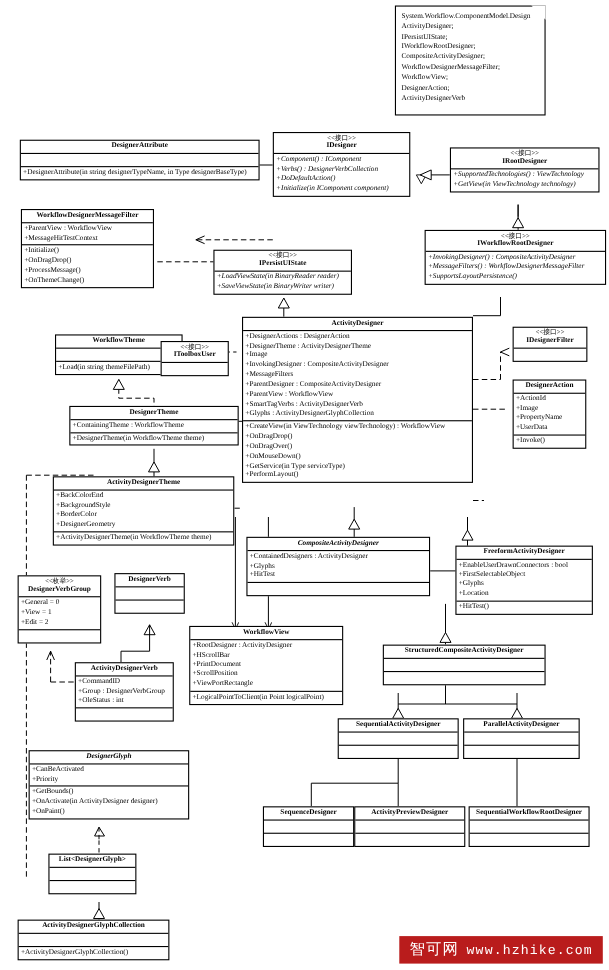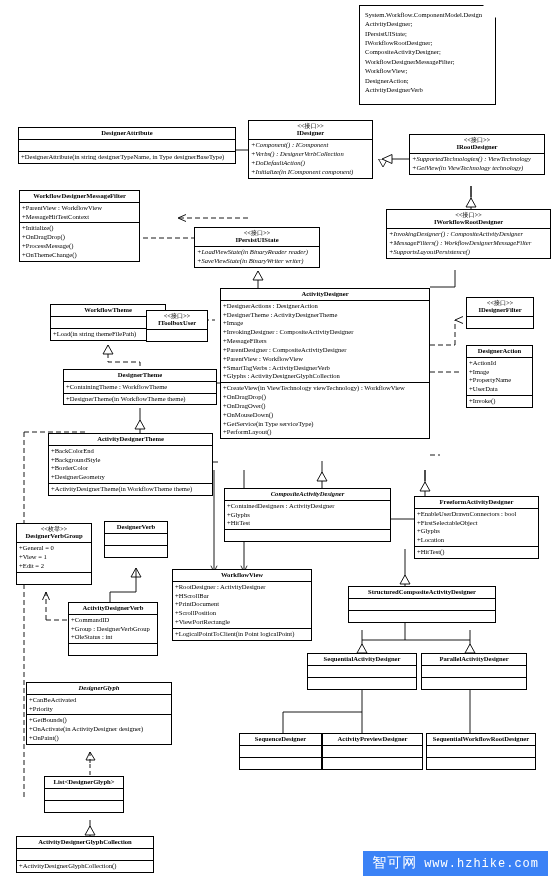--- a/index.html
+++ b/index.html
@@ -51,21 +51,21 @@
   }
   .note .foldline{
     position:absolute;right:-1px;top:-1px;width:0;height:0;
     border-left:13px solid transparent;border-top:13px solid #fff;
   }
   .note .row{white-space:nowrap;}
 
   
   .watermark{
     position:absolute;right:6px;bottom:6px;
-    background:#3b82f6;color:#ffffff;
+    background:#b91c1c;color:#ffffff;
     padding:3px 9px 4px 9px;
     font-size:14px;letter-spacing:1px;
     font-family:"DejaVu Sans", sans-serif;
     z-index:20;white-space:nowrap;
   }
   .watermark .url{font-family:"Liberation Mono", monospace;font-size:12px;margin-left:7px;}
 </style>
 </head>
 <body>
 

